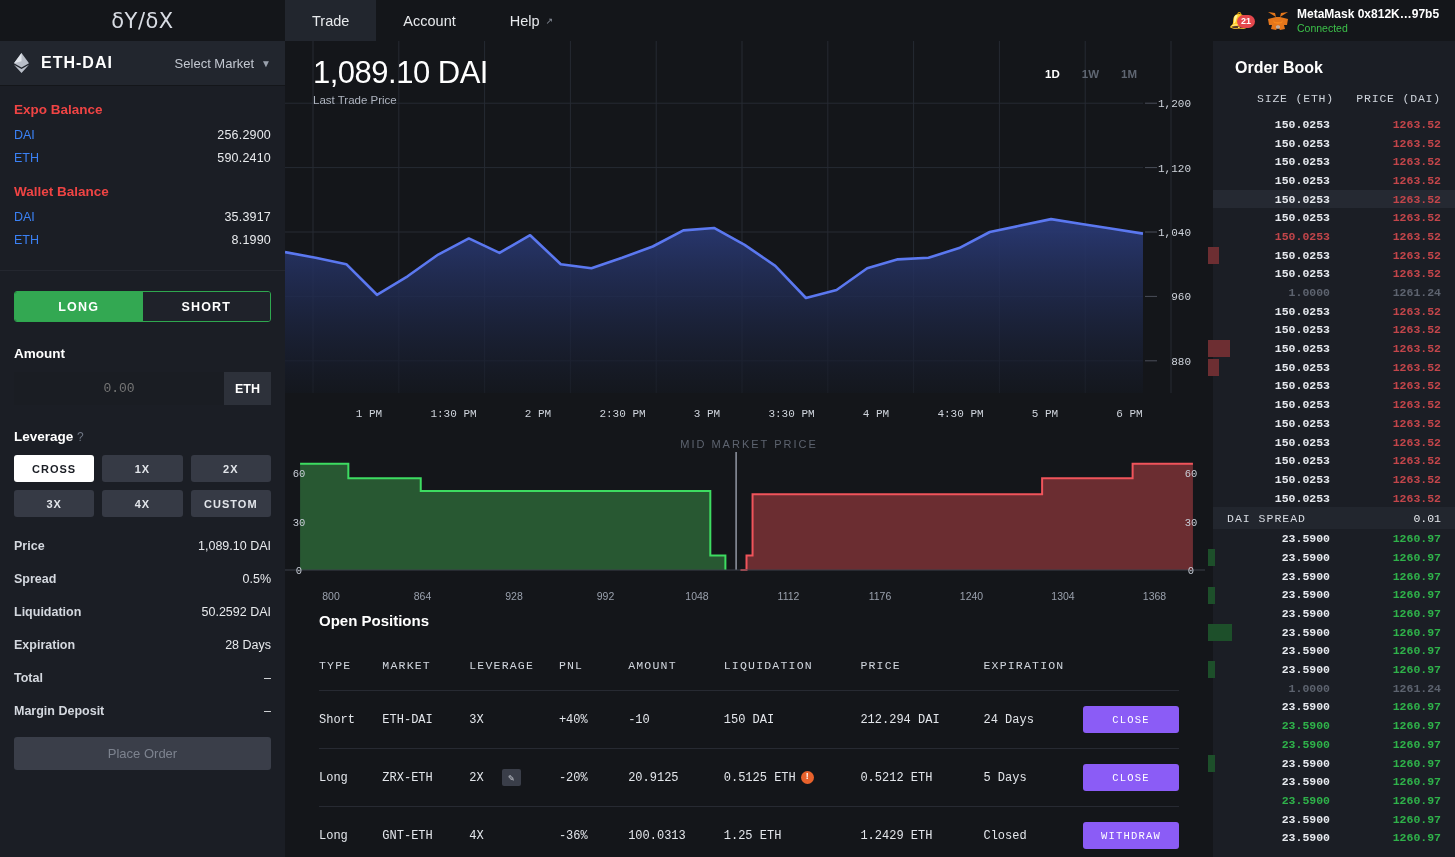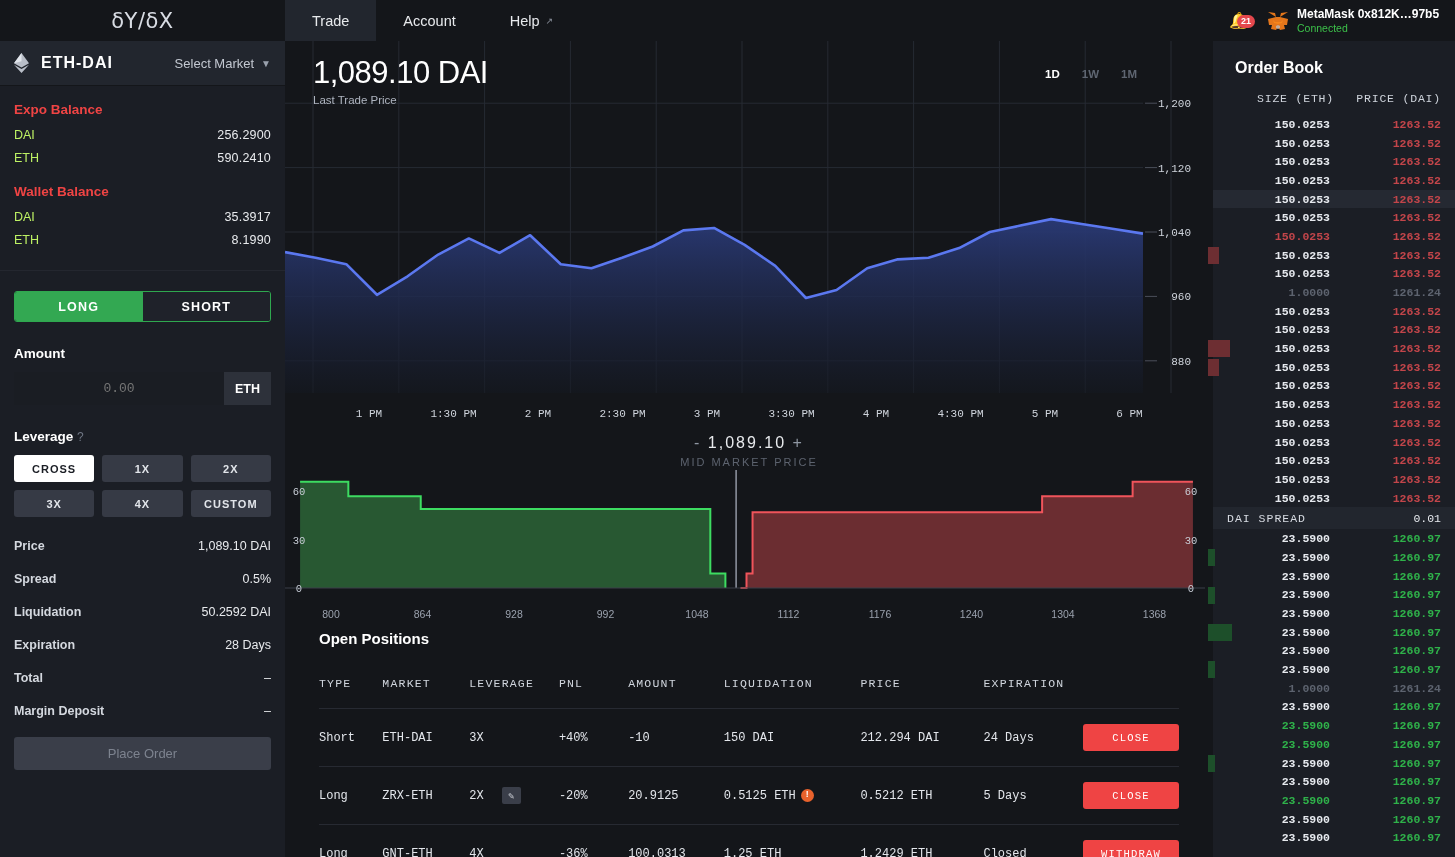--- a/index.html
+++ b/index.html
@@ -16,21 +16,21 @@
 
   .market-head{ height:45px; background:#22262e; display:flex; align-items:center; padding:0 14px; border-bottom:1px solid #14161a; }
   .eth-diamond{ width:15px; height:20px; margin-right:12px; position:relative; }
   .market-name{ font-size:16px; font-weight:bold; letter-spacing:1px; color:#fff; }
   .select-market{ margin-left:auto; font-size:13px; color:#c3c8d1; display:flex; align-items:center; gap:7px; cursor:pointer; }
   .chev{ font-size:10px; color:#9aa1ad; }
 
   .balances{ padding:16px 14px 14px 14px; border-bottom:1px solid #24272f; }
   .bal-title{ font-size:13.5px; font-weight:bold; color:#ef4444; margin-bottom:11px; }
   .bal-row{ display:flex; justify-content:space-between; align-items:center; margin-bottom:9px; }
-  .bal-k{ font-size:12.5px; color:#bef264; }
+  .bal-k{ font-size:12.5px; color:#3b82f6; }
   .bal-v{ font-size:12.5px; color:#e8eaed; letter-spacing:.2px; }
   .bal-gap{ height:10px; }
 
   .trade-panel{ padding:20px 14px 0 14px; }
   .ls-toggle{ display:flex; height:31px; border:1px solid #2fa84f; border-radius:3px; overflow:hidden; }
   .ls-btn{ flex:1; display:flex; align-items:center; justify-content:center; font-size:12.5px; font-weight:bold; letter-spacing:1.2px; cursor:pointer; color:#fff; }
   .ls-btn.active{ background:#33a852; }
   .ls-btn.inactive{ background:#1f222a; }
 
   .sec-label{ font-size:13.5px; font-weight:bold; color:#fff; margin:24px 0 11px 0; }
@@ -77,21 +77,21 @@
   .positions{ flex:1; padding:22px 34px 0 34px; background:#14161a; }
   .pos-title{ font-size:15px; font-weight:bold; color:#fff; margin-bottom:30px; }
   table.pos{ width:100%; border-collapse:collapse; }
   table.pos th{ text-align:left; font-size:11.5px; font-weight:normal; color:#d0d5dd; letter-spacing:1.2px; padding-bottom:18px; font-family:"Liberation Mono", monospace; }
   table.pos td{ font-size:12px; color:#e3e6eb; padding:15px 0; border-top:1px solid #272a32; font-family:"Liberation Mono", monospace; }
   .grn{ color:#35c759; }
   .red{ color:#e5484d; }
   .orng{ color:#e8622c; }
   .pen{ display:inline-flex; width:19px; height:17px; background:#3a3e49; border-radius:2px; align-items:center; justify-content:center; font-size:10px; color:#cfd3da; cursor:pointer; }
   .warn{ display:inline-block; width:13px; height:13px; border-radius:50%; background:#e8622c; color:#fff; font-size:9px; line-height:13px; text-align:center; font-weight:bold; vertical-align:middle; margin-left:5px; }
-  .act-btn{ display:inline-flex; align-items:center; justify-content:center; width:96px; height:27px; background:#ef4444; border-radius:3px; font-size:10.5px; letter-spacing:1.2px; color:#fff; cursor:pointer; font-family:"Liberation Mono", monospace; }
+  .act-btn{ display:inline-flex; align-items:center; justify-content:center; width:96px; height:27px; background:#8b5cf6; border-radius:3px; font-size:10.5px; letter-spacing:1.2px; color:#fff; cursor:pointer; font-family:"Liberation Mono", monospace; }
 
   
   #ob{ width:242px; flex:0 0 242px; background:#1b1e25; position:relative; }
   .ob-acct{ height:41px; background:#14161a; display:flex; align-items:center; padding-left:4px; }
   .bell-wrap{ position:relative; width:44px; display:flex; align-items:center; justify-content:center; cursor:pointer; }
   .bell{ font-size:16px; color:#e8eaed; }
   .badge{ position:absolute; top:4px; right:6px; background:#e5484d; color:#fff; font-size:9px; border-radius:7px; padding:0 4px; line-height:13px; height:13px; font-weight:bold; }
   .fox{ width:22px; height:20px; margin:0 8px 0 6px; position:relative; }
   .acct-t{ font-size:12px; color:#fff; font-weight:bold; }
   .acct-s{ font-size:10.5px; color:#3cc04a; margin-top:1px; }
@@ -284,25 +284,20 @@
         <div class="price-sub">Last Trade Price</div>
       </div>
       <div class="tf-group">
         <span class="tf on">1D</span>
         <span class="tf">1W</span>
         <span class="tf">1M</span>
       </div>
     </div>
 
     <div class="midprice">
-      <div class="mid-main mono">
-        <span class="pm">-</span>
-        <span>1,089.10</span>
-        <span class="pm">+</span>
-      </div>
       <div class="mid-sub mono">MID MARKET PRICE</div>
     </div>
 
     <div class="depth-zone">
       <svg id="dchart" width="928" height="140" viewBox="0 0 928 140">
           <path d="M 15.081967213114755 120 L 15.081967213114755 13.666666666666671 L 63.34426229508197 13.666666666666671 L 63.34426229508197 28.16666666666667 L 135.7377049180328 28.16666666666667 L 135.7377049180328 41.05555555555556 L 419.27868852459017 41.05555555555556 L 419.27868852459017 41.05555555555556 L 425.3114754098361 41.05555555555556 L 425.3114754098361 105.5 L 440.39344262295083 105.5 L 440.39344262295083 120 L 440.39344262295083 120 Z" fill="#2b6437" fill-opacity="0.85"></path>
           <path d="M 15.081967213114755 13.666666666666671 L 63.34426229508197 13.666666666666671 L 63.34426229508197 28.16666666666667 L 135.7377049180328 28.16666666666667 L 135.7377049180328 41.05555555555556 L 419.27868852459017 41.05555555555556 L 419.27868852459017 41.05555555555556 L 425.3114754098361 41.05555555555556 L 425.3114754098361 105.5 L 440.39344262295083 105.5 L 440.39344262295083 120" fill="none" stroke="#3ddc61" stroke-width="2"></path>
           <path d="M 455.4754098360656 120 L 455.4754098360656 120 L 461.5081967213115 120 L 461.5081967213115 105.5 L 467.5409836065574 105.5 L 467.5409836065574 44.27777777777777 L 751.0819672131148 44.27777777777777 L 751.0819672131148 44.27777777777777 L 757.1147540983607 44.27777777777777 L 757.1147540983607 28.16666666666667 L 847.6065573770492 28.16666666666667 L 847.6065573770492 13.666666666666671 L 907.9344262295082 13.666666666666671 L 907.9344262295082 13.666666666666671 L 907.9344262295082 120 Z" fill="#7a3136" fill-opacity="0.85"></path>
           <path d="M 455.4754098360656 120 L 461.5081967213115 120 L 461.5081967213115 105.5 L 467.5409836065574 105.5 L 467.5409836065574 44.27777777777777 L 751.0819672131148 44.27777777777777 L 751.0819672131148 44.27777777777777 L 757.1147540983607 44.27777777777777 L 757.1147540983607 28.16666666666667 L 847.6065573770492 28.16666666666667 L 847.6065573770492 13.666666666666671 L 907.9344262295082 13.666666666666671 L 907.9344262295082 13.666666666666671" fill="none" stroke="#f0545b" stroke-width="2"></path>
           <line x1="451.1016393442622" y1="2" x2="451.1016393442622" y2="120" stroke="#9aa1ad" stroke-width="1.4"></line>

